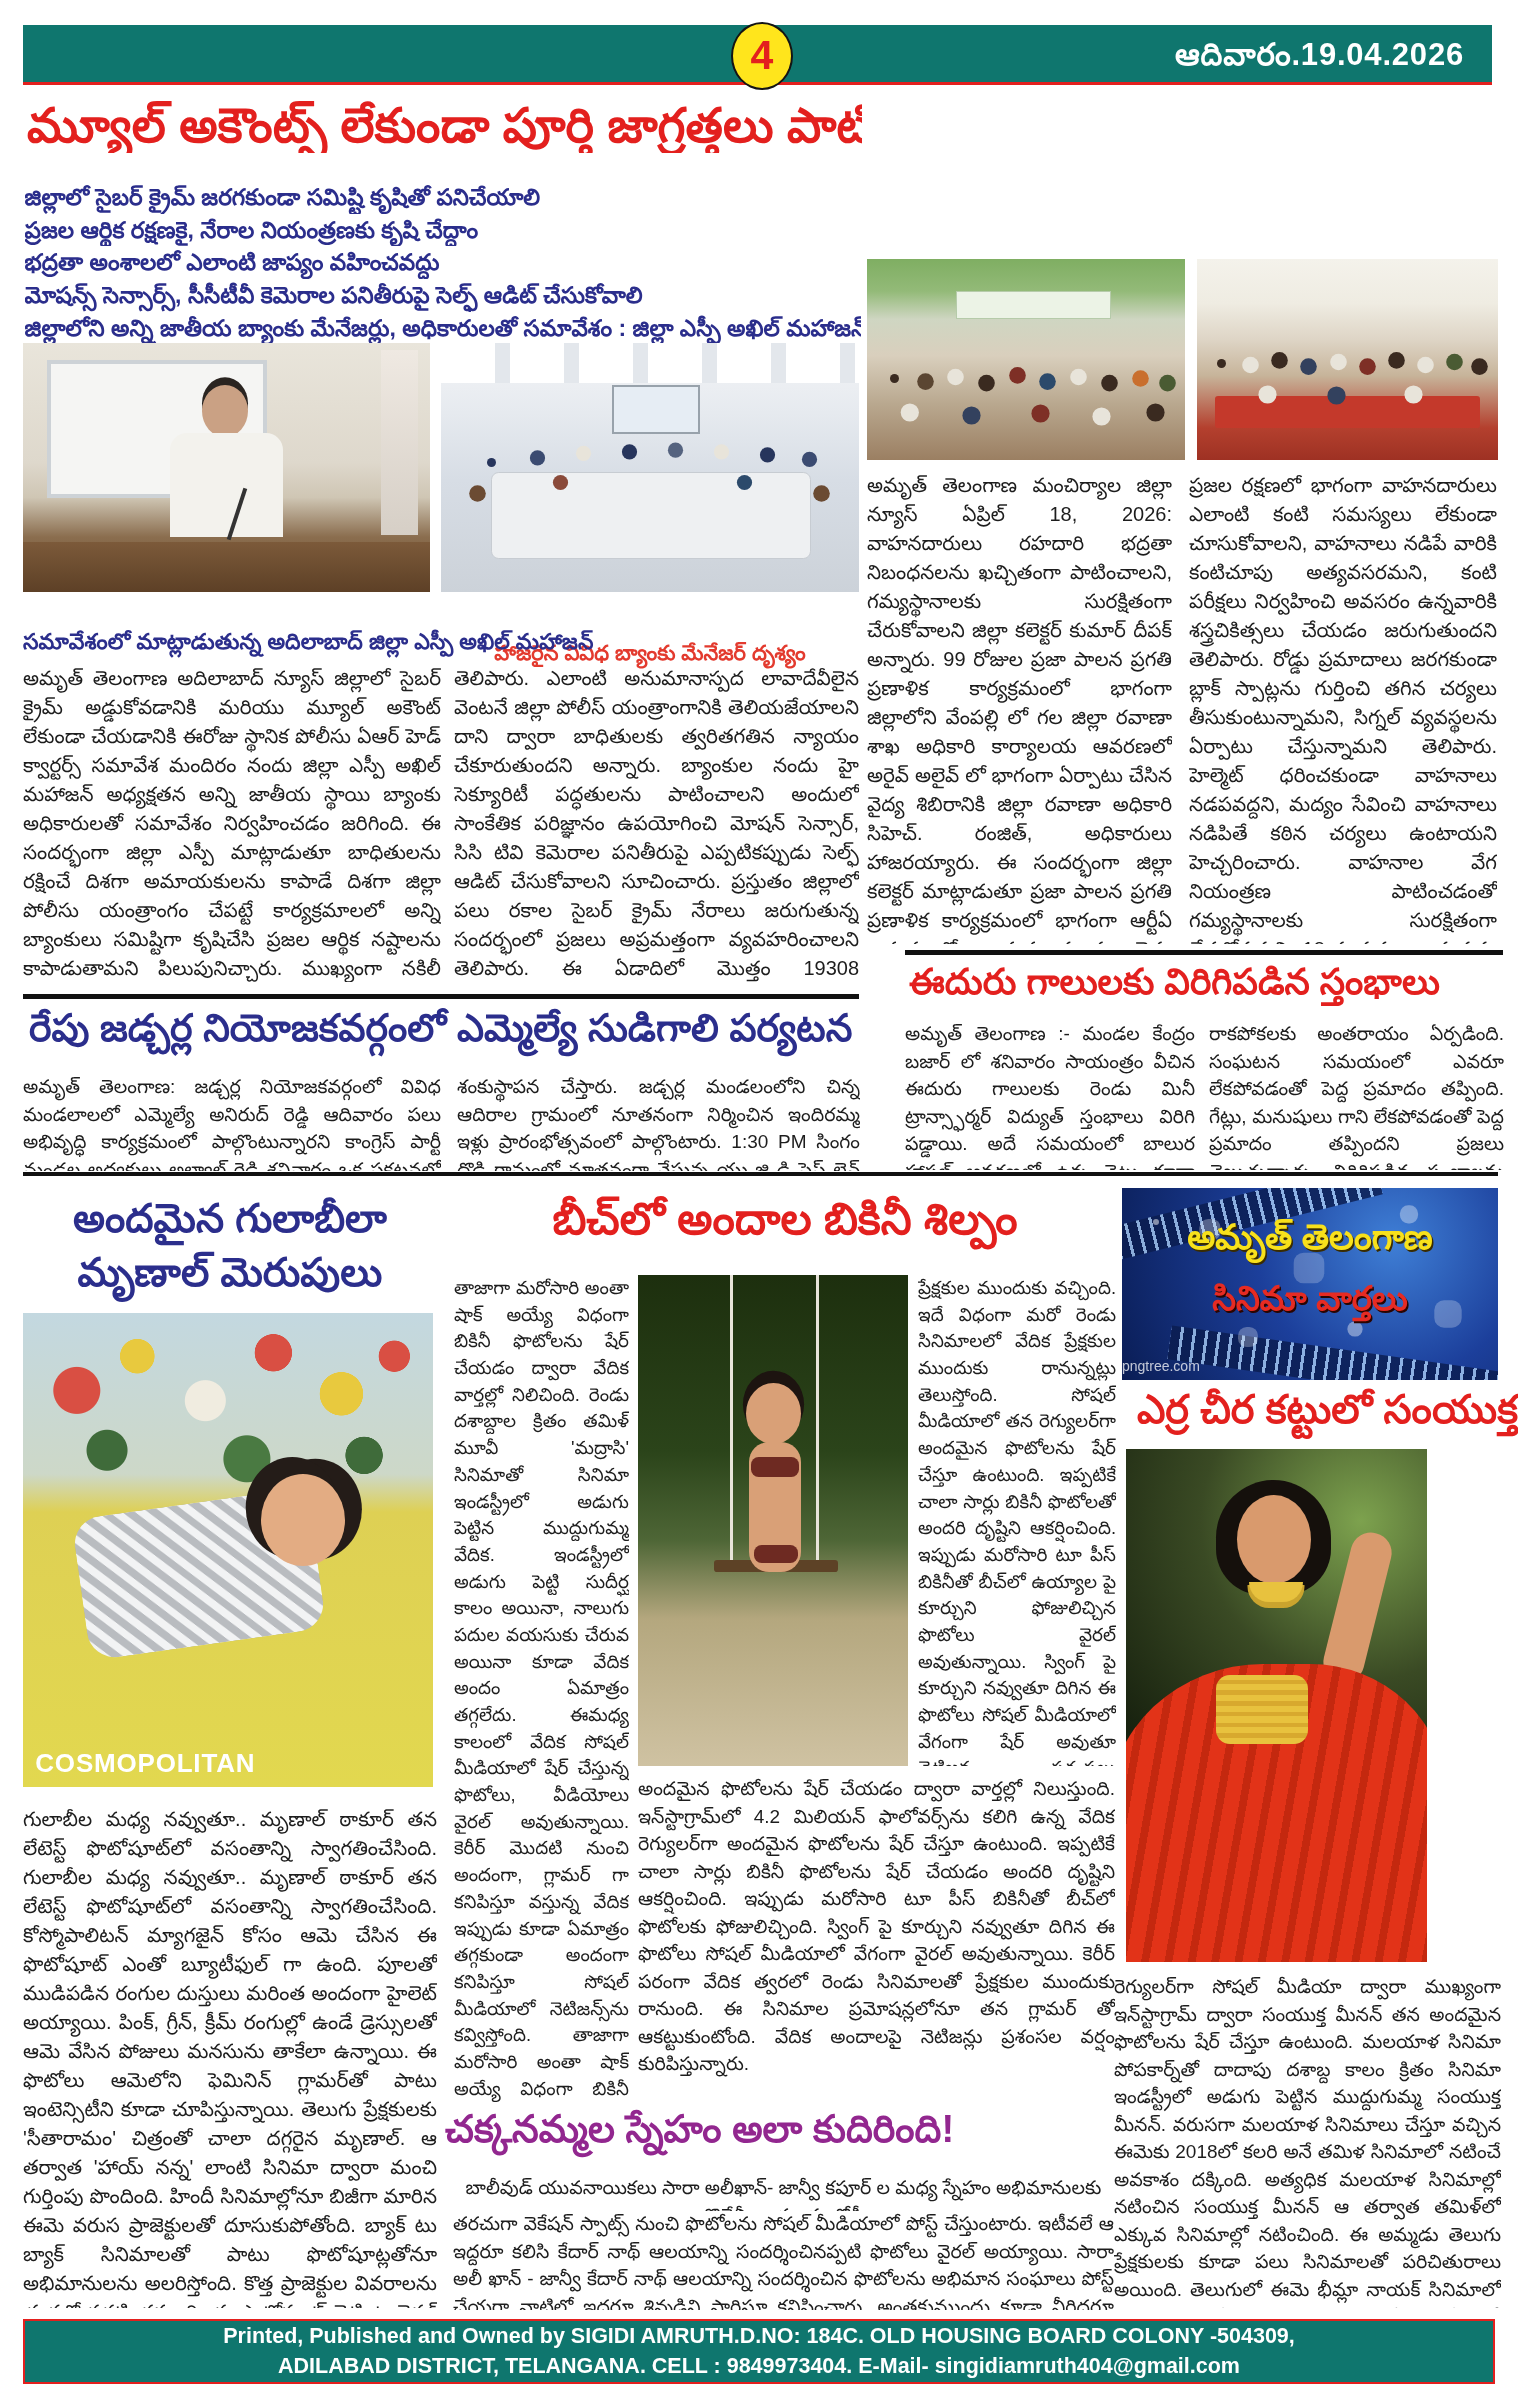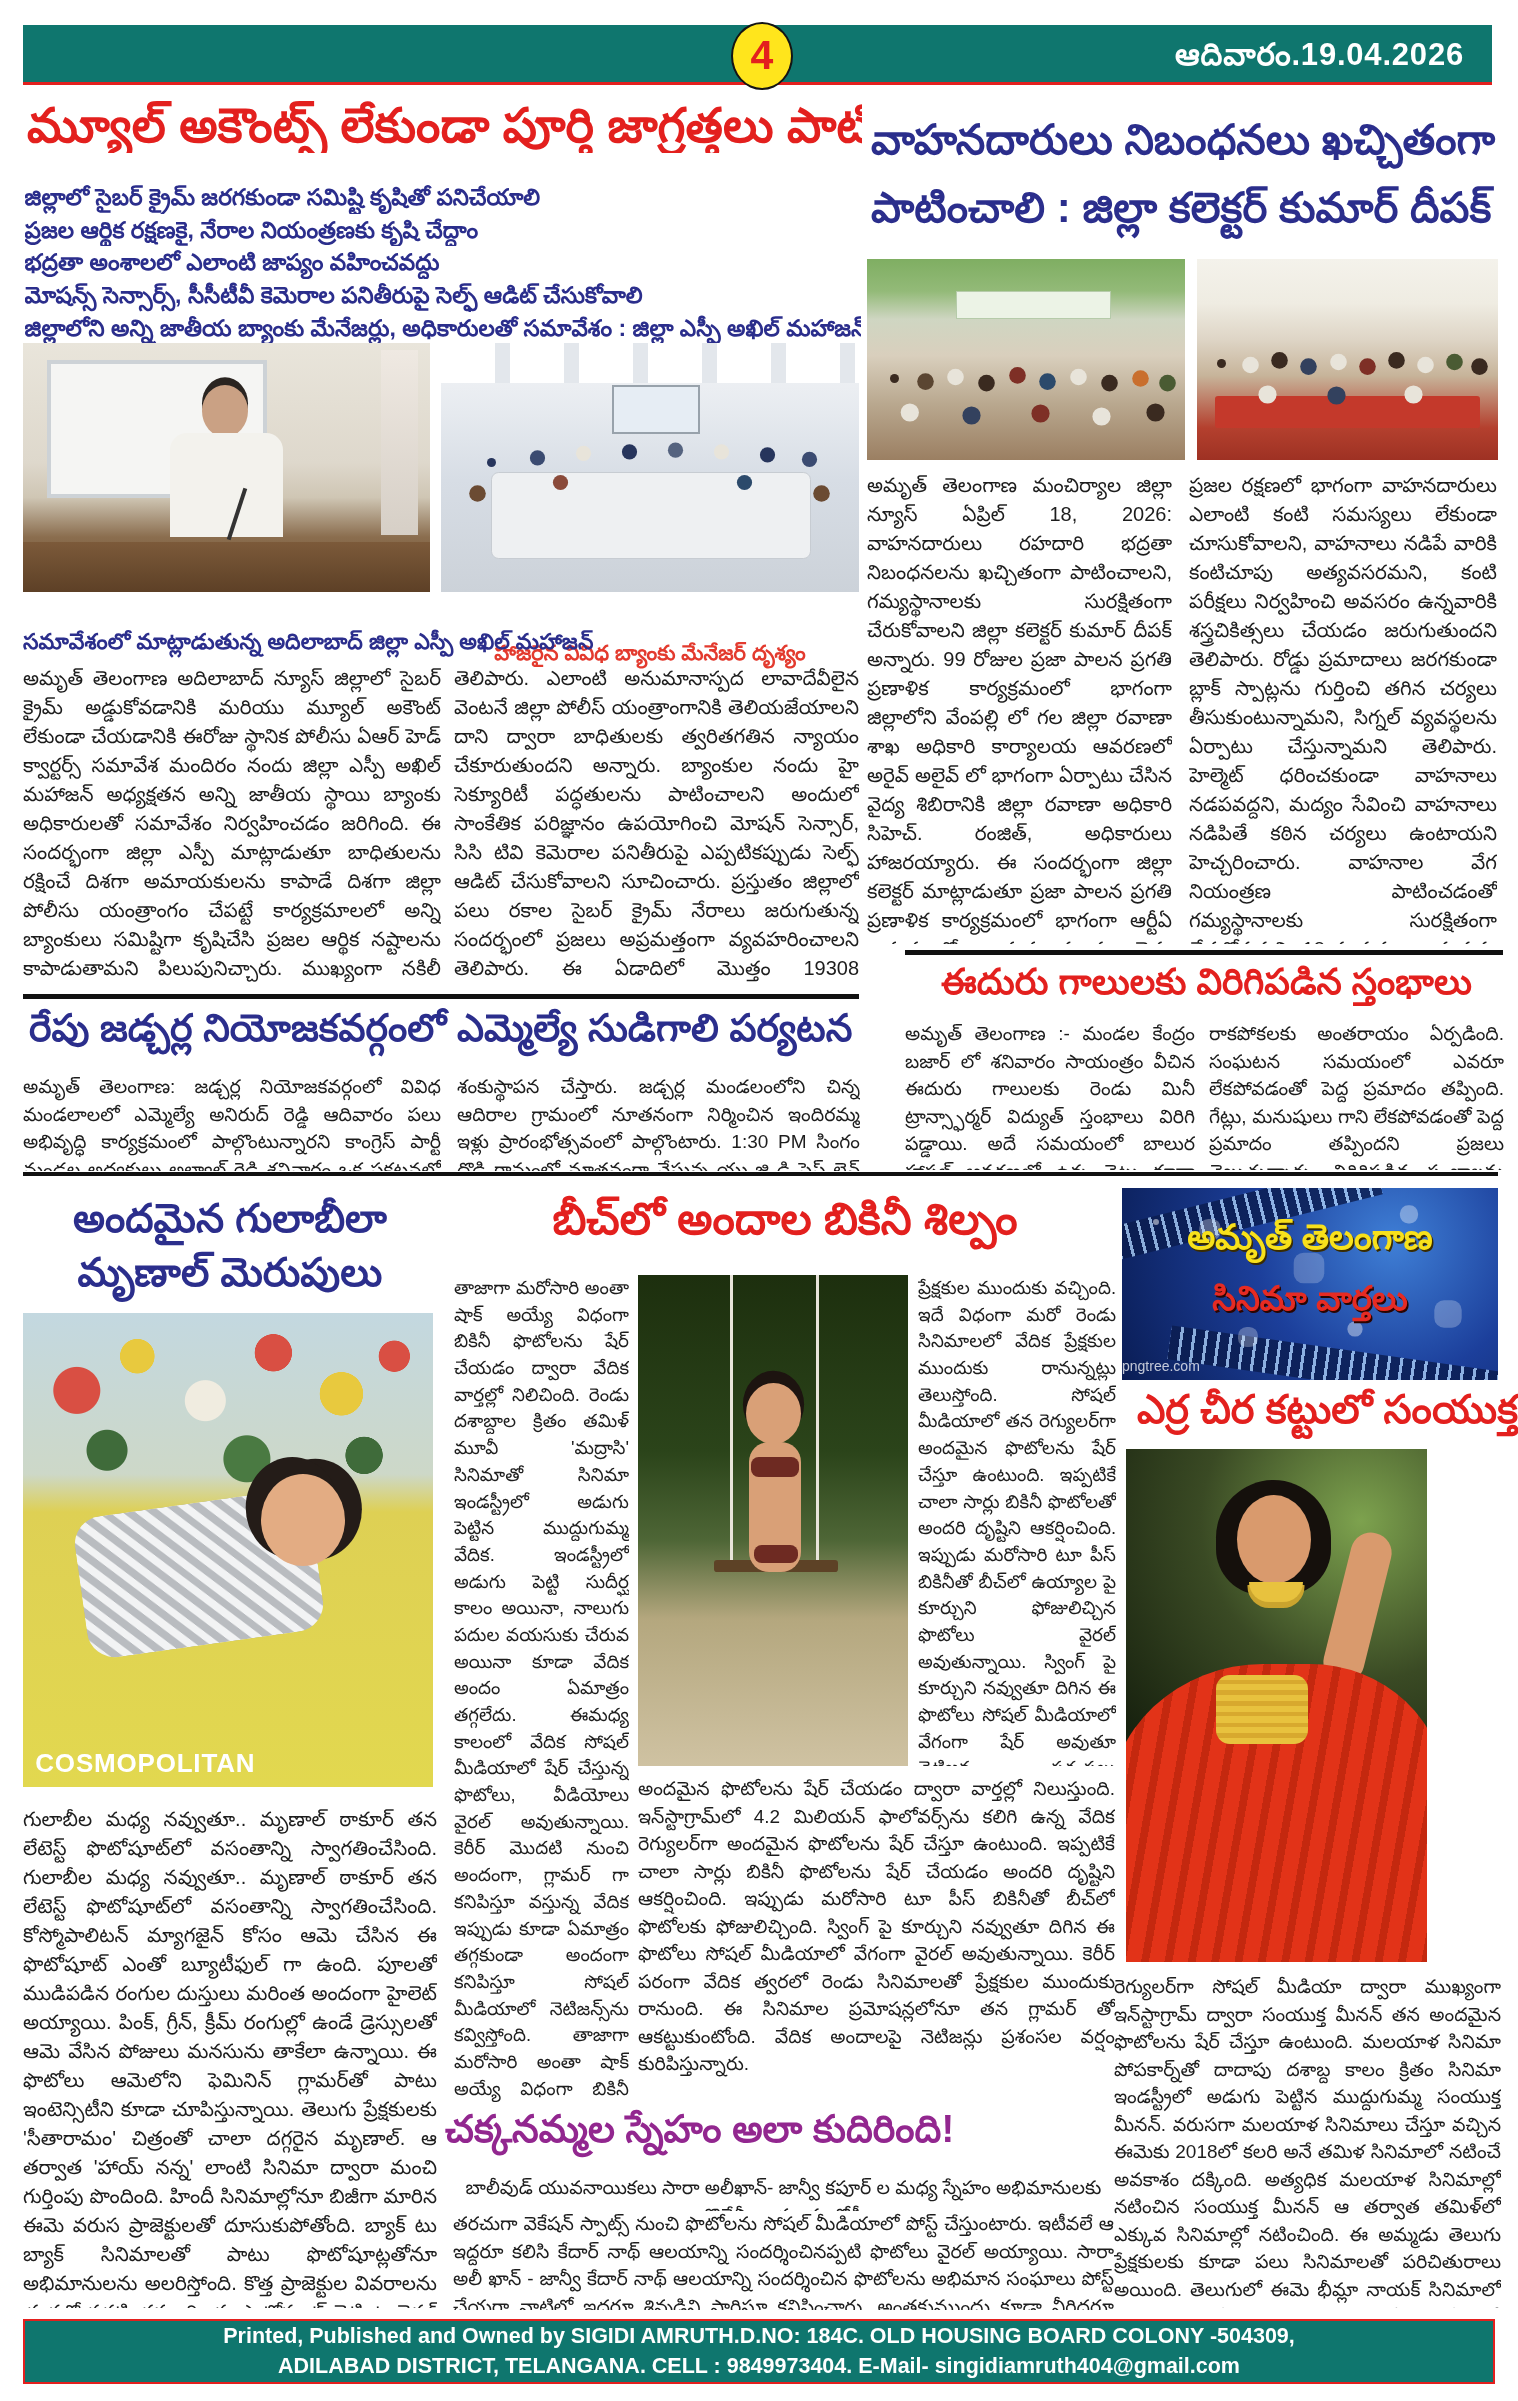--- a/index.html
+++ b/index.html
@@ -91,21 +91,20 @@
          318px -3.1px 0 3.1px #3b4b71,-14px 31px 0 3.8px #6b4b33,330px 31px 0 3.8px #6b4b33,
          69px 20px 0 3.1px #8a4a3a,253px 20px 0 3.1px #2c4a6b;"></div>
   </div>
 
   <div class="abs caption-red" style="left:441px;top:603px;width:418px;margin-top:38px;">హాజరైన వివిధ బ్యాంకు మేనేజర్ దృశ్యం</div>
   <div class="abs caption-blue nowrap" style="left:23px;top:629px;width:767px;">సమావేశంలో మాట్లాడుతున్న అదిలాబాద్ జిల్లా ఎస్పీ అఖిల్ మహాజన్</div>
 
   <div class="col" style="left:23px;top:664px;width:418px;height:318px;">అమృత్ తెలంగాణ అదిలాబాద్ న్యూస్ జిల్లాలో సైబర్ క్రైమ్ అడ్డుకోవడానికి మరియు మ్యూల్ అకౌంట్ లేకుండా చేయడానికి ఈరోజు స్థానిక పోలీసు ఏఆర్ హెడ్ క్వార్టర్స్ సమావేశ మందిరం నందు జిల్లా ఎస్పీ అఖిల్ మహాజన్ అధ్యక్షతన అన్ని జాతీయ స్థాయి బ్యాంకు అధికారులతో సమావేశం నిర్వహించడం జరిగింది. ఈ సందర్భంగా జిల్లా ఎస్పీ మాట్లాడుతూ బాధితులను రక్షించే దిశగా అమాయకులను కాపాడే దిశగా జిల్లా పోలీసు యంత్రాంగం చేపట్టే కార్యక్రమాలలో అన్ని బ్యాంకులు సమిష్టిగా కృషిచేసి ప్రజల ఆర్థిక నష్టాలను కాపాడుతామని పిలుపునిచ్చారు. ముఖ్యంగా నకిలీ అధికారులతో బ్యాంకు ఖాతాలను తెరిచి మోసాలకు పాల్పడుతున్న వారిని గుర్తించి కఠిన చర్యలు తీసుకుంటామని తెలిపారు. సైబర్ క్రైమ్ ద్వారా మోసగించినట్లు వాటిల్లే బాధితులను వెంటనే సంప్రదించాలని, బ్యాంకుల్లో ఖాతాల ఆడిట్ సందర్భంలో పూర్తి జాగ్రత్తలు పాటించాలని, సైబర్ క్రైమ్ నిందితులను పట్టుకోవడంలో బ్యాంకు అధికారుల సహకారం ఎంతగానో అవసరం ఉంటుందని, ఇలాగే మీ సహకారం కొనసాగించాలని కోరినారు.</div>
   <div class="col" style="left:454px;top:664px;width:405px;height:318px;">తెలిపారు. ఎలాంటి అనుమానాస్పద లావాదేవీలైన వెంటనే జిల్లా పోలీస్ యంత్రాంగానికి తెలియజేయాలని దాని ద్వారా బాధితులకు త్వరితగతిన న్యాయం చేకూరుతుందని అన్నారు. బ్యాంకుల నందు హై సెక్యూరిటీ పద్ధతులను పాటించాలని అందులో సాంకేతిక పరిజ్ఞానం ఉపయోగించి మోషన్ సెన్సార్, సిసి టివి కెమెరాల పనితీరుపై ఎప్పటికప్పుడు సెల్ఫ్ ఆడిట్ చేసుకోవాలని సూచించారు. ప్రస్తుతం జిల్లాలో పలు రకాల సైబర్ క్రైమ్ నేరాలు జరుగుతున్న సందర్భంలో ప్రజలు అప్రమత్తంగా వ్యవహరించాలని తెలిపారు. ఈ ఏడాదిలో మొత్తం 19308 సంప్రదింపులు జరగ్గా, నష్టపోయిన డబ్బును ఆయా ఖాతాల నుండి నిలిపి ఉంచి బాధితులకు తిరిగి ఇప్పించే దిశగా కృషి చేస్తున్నామని పేర్కొన్నారు. కొత్తగా వచ్చే మోసాలపై అవగాహన పెంచుకోవాలని, వాటి బారిన పడకుండా జాగ్రత్తలు తీసుకోవాలని ఈ సమావేశంలో పాల్గొన్న బ్యాంకు మేనేజర్లు, అధికారులకు సూచించారు.</div>
 
-  <div class="abs h-blue" style="left:871px;top:106px;width:635px;font-size:42px;line-height:1.62;">వాహనదారులు నిబంధనలు ఖచ్చితంగా పాటించాలి : జిల్లా కలెక్టర్ కుమార్ దీపక్</div>
 
   <div class="photo" style="left:867px;top:259px;width:318px;height:201px;
        background:linear-gradient(180deg,#7fae62 0%,#93ba78 16%,#cfd6c2 30%,#d9cfbd 48%,#b9a88f 72%,#9b7f62 100%);">
     <div class="ph" style="left:28%;top:16%;width:48%;height:13%;background:#ecf3e6;border:1.5px solid #b6cbaa;"></div>
     <div class="dots" style="left:23px;top:115px;background:#3a2a20;
          box-shadow:31px 3.1px 0 3.8px #5b4632,61px -1.5px 0 3.8px #e8e4da,92px 4.6px 0 3.8px #3a2a20,
          123px -3.1px 0 3.8px #7e2f26,153px 3.1px 0 3.8px #2c4a6b,184px -1.5px 0 3.8px #e8e4da,
          215px 4.6px 0 3.8px #3a2a20,246px 0 0 3.8px #c96f2e,273px 4.6px 0 3.8px #4a5b33,
          15.3px 34px 0 4.6px #e8e4da,77px 37px 0 4.6px #33415e,146px 35px 0 4.6px #7e2f26,
          207px 38px 0 4.6px #e8e4da,261px 34px 0 4.6px #3a2a20;"></div>
@@ -123,21 +122,21 @@
 
   <div class="col" style="left:867px;top:471px;width:305px;height:473px;">అమృత్ తెలంగాణ మంచిర్యాల జిల్లా న్యూస్ ఏప్రిల్ 18, 2026: వాహనదారులు రహదారి భద్రతా నిబంధనలను ఖచ్చితంగా పాటించాలని, గమ్యస్థానాలకు సురక్షితంగా చేరుకోవాలని జిల్లా కలెక్టర్ కుమార్ దీపక్ అన్నారు. 99 రోజుల ప్రజా పాలన ప్రగతి ప్రణాళిక కార్యక్రమంలో భాగంగా జిల్లాలోని వేంపల్లి లో గల జిల్లా రవాణా శాఖ అధికారి కార్యాలయ ఆవరణలో అరైవ్ అలైవ్ లో భాగంగా ఏర్పాటు చేసిన వైద్య శిబిరానికి జిల్లా రవాణా అధికారి సిహెచ్. రంజిత్, అధికారులు హాజరయ్యారు. ఈ సందర్భంగా జిల్లా కలెక్టర్ మాట్లాడుతూ ప్రజా పాలన ప్రగతి ప్రణాళిక కార్యక్రమంలో భాగంగా ఆర్టీఏ ఆధ్వర్యంలో వాహనదారులకు వైద్య పరీక్షలు, కంటి పరీక్షలు నిర్వహించడం జరిగిందని తెలిపారు. డ్రైవింగ్ లైసెన్స్ కలిగిన అందరూ, ద్విచక్ర వాహనదారులు లైసెన్స్ కలిగి ఉండాలని, మోటార్ వాహన చట్టం నిబంధనలను తప్పనిసరిగా పాటించాలని సూచించారు.</div>
   <div class="col" style="left:1189px;top:471px;width:308px;height:473px;">ప్రజల రక్షణలో భాగంగా వాహనదారులు ఎలాంటి కంటి సమస్యలు లేకుండా చూసుకోవాలని, వాహనాలు నడిపే వారికి కంటిచూపు అత్యవసరమని, కంటి పరీక్షలు నిర్వహించి అవసరం ఉన్నవారికి శస్త్రచికిత్సలు చేయడం జరుగుతుందని తెలిపారు. రోడ్డు ప్రమాదాలు జరగకుండా బ్లాక్ స్పాట్లను గుర్తించి తగిన చర్యలు తీసుకుంటున్నామని, సిగ్నల్ వ్యవస్థలను ఏర్పాటు చేస్తున్నామని తెలిపారు. హెల్మెట్ ధరించకుండా వాహనాలు నడపవద్దని, మద్యం సేవించి వాహనాలు నడిపితే కఠిన చర్యలు ఉంటాయని హెచ్చరించారు. వాహనాల వేగ నియంత్రణ పాటించడంతో గమ్యస్థానాలకు సురక్షితంగా చేరుకోవచ్చని, 18 సంవత్సరాల వయసు నిండని వారు వాహనాలు నడపరాదని, ఒకవేళ నడిపినట్లయితే తల్లిదండ్రులపై చర్యలు తీసుకుంటామని తెలిపారు. అనంతరం పాల్గొన్న అధికారులు, వాహనదారులతో కలిసి రహదారి భద్రతపై ప్రతిజ్ఞ చేశారు. ఈ కార్యక్రమంలో రవాణా శాఖ అధికారులు పాల్గొన్నారు.</div>
 
   <div class="rule" style="left:23px;top:994px;width:836px;height:4.6px;"></div>
   <div class="abs h-blue nowrap" style="left:29px;top:1007px;width:830px;font-size:38px;">రేపు జడ్చర్ల నియోజకవర్గంలో ఎమ్మెల్యే సుడిగాలి పర్యటన</div>
   <div class="col" style="left:23px;top:1073px;width:418px;height:98px;font-size:19px;">అమృత్ తెలంగాణ: జడ్చర్ల నియోజకవర్గంలో వివిధ మండలాలలో ఎమ్మెల్యే అనిరుద్ రెడ్డి ఆదివారం పలు అభివృద్ధి కార్యక్రమంలో పాల్గొంటున్నారని కాంగ్రెస్ పార్టీ మండల అధ్యక్షులు అల్వాల్ రెడ్డి శనివారం ఒక ప్రకటనలో తెలిపారు. మండల కేంద్రంలోని 11 గంటలకు పిఎసిఎస్ ఆధ్వర్యంలో మొక్కల కొనుగోలు కేంద్రాన్ని ప్రారంభిస్తారూ, 12 గంటలకు మసిగుండ్లపల్లి గ్రామంలో నిర్వహిస్తున్న</div>
   <div class="col" style="left:457px;top:1073px;width:403px;height:98px;font-size:19px;">శంకుస్థాపన చేస్తారు. జడ్చర్ల మండలంలోని చిన్న ఆదిరాల గ్రామంలో నూతనంగా నిర్మించిన ఇందిరమ్మ ఇళ్లు ప్రారంభోత్సవంలో పాల్గొంటారు. 1:30 PM సింగం దొడ్డి గ్రామంలో నూతనంగా వేస్తున్న యు జి డి పైప్ లైన్ నిర్మాణానికి శంకుస్థాపన చేస్తారు.</div>
 
   <div class="rule" style="left:905px;top:950px;width:598px;height:4.6px;"></div>
-  <div class="abs h-red nowrap" style="left:909px;top:961px;width:595px;font-size:36px;text-align:center;">ఈదురు గాలులకు విరిగిపడిన స్తంభాలు</div>
+  <div class="abs h-red nowrap" style="left:909px;top:961px;width:595px;font-size:36px;">ఈదురు గాలులకు విరిగిపడిన స్తంభాలు</div>
   <div class="col" style="left:905px;top:1020px;width:290px;height:150px;font-size:19px;">అమృత్ తెలంగాణ :- మండల కేంద్రం బజార్ లో శనివారం సాయంత్రం వీచిన ఈదురు గాలులకు రెండు మినీ ట్రాన్స్ఫార్మర్ విద్యుత్ స్తంభాలు విరిగి పడ్డాయి. అదే సమయంలో బాలుర హాస్టల్ ఆవరణలో ఉన్న చెట్టు కూడా నేలకొరిగింది. వడ చెట్లు విరిగి రోడ్డుపై పడింది. ఈ ఘటనలో గలుపాతా</div>
   <div class="col" style="left:1209px;top:1020px;width:295px;height:150px;font-size:19px;">రాకపోకలకు అంతరాయం ఏర్పడింది. సంఘటన సమయంలో ఎవరూ లేకపోవడంతో పెద్ద ప్రమాదం తప్పింది. గేట్లు, మనుషులు గాని లేకపోవడంతో పెద్ద ప్రమాదం తప్పిందని ప్రజలు చెబుతున్నారు. విరిగిపడిన స్తంభాలను తొలగించి విద్యుత్ సరఫరాను పునరుద్ధరించాలని స్థానికులు అధికారులను కోరుతున్నారు.</div>
 
   <div class="rule" style="left:23px;top:1172px;width:1475px;height:3.8px;"></div>
 
   <div class="abs h-blue" style="left:23px;top:1191px;width:414px;font-size:40px;line-height:1.35;text-align:center;">అందమైన గులాబీలా మృణాల్ మెరుపులు</div>
 
   <div class="photo" style="left:23px;top:1313px;width:410px;height:474px;
        background:linear-gradient(180deg,#c3d8e0 0%,#cdd8c8 34%,#ded054 42%,#e2d84f 100%);">
     <div class="ph" style="left:4%;top:2%;width:92%;height:36%;background:

